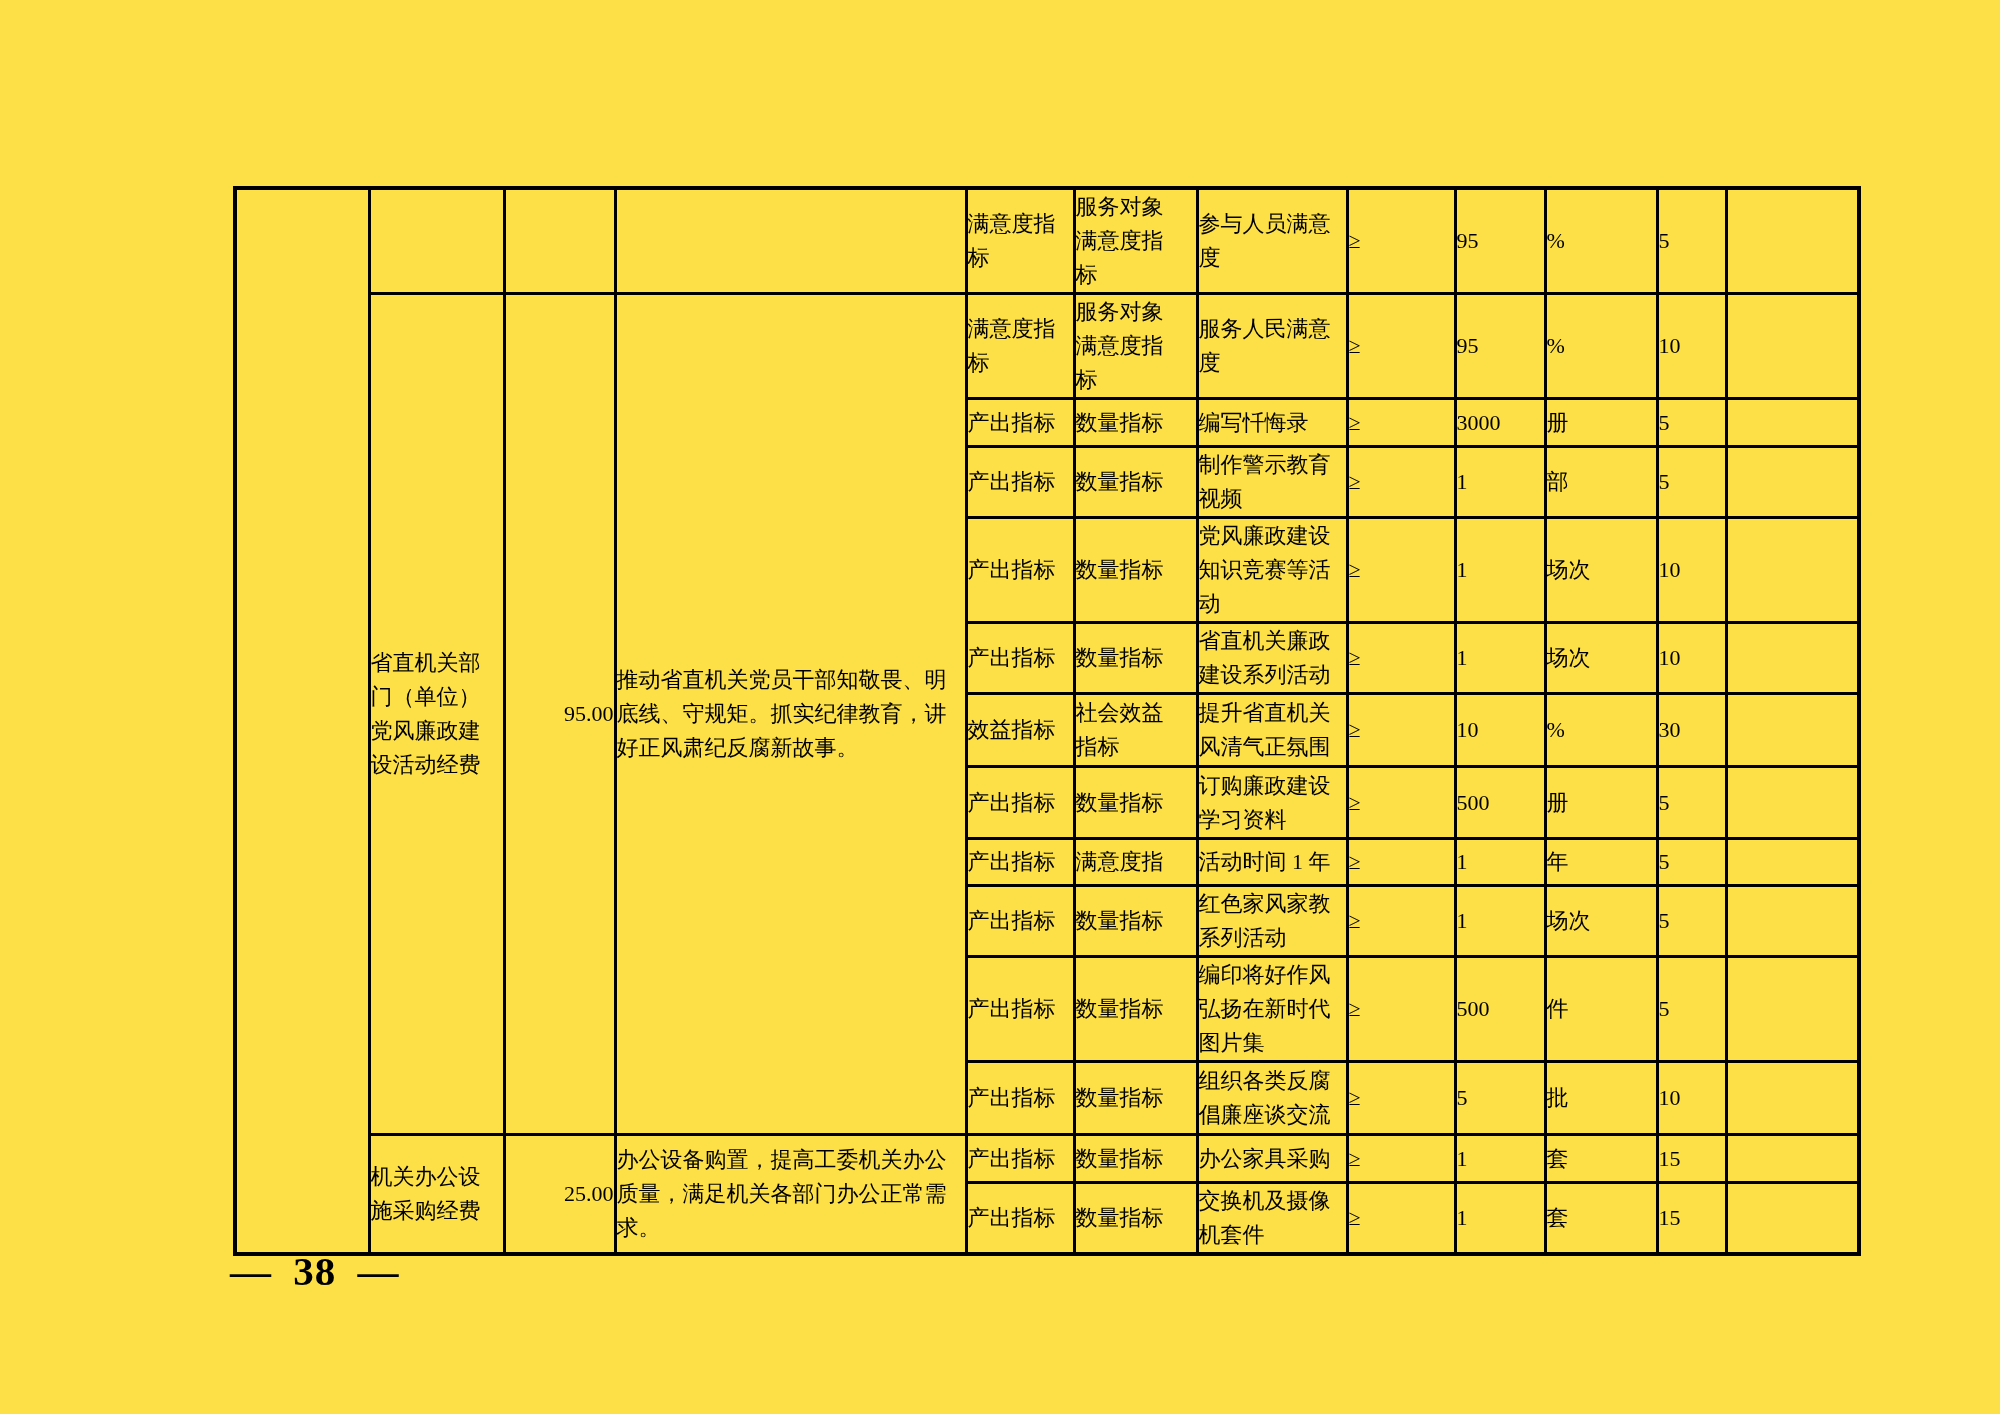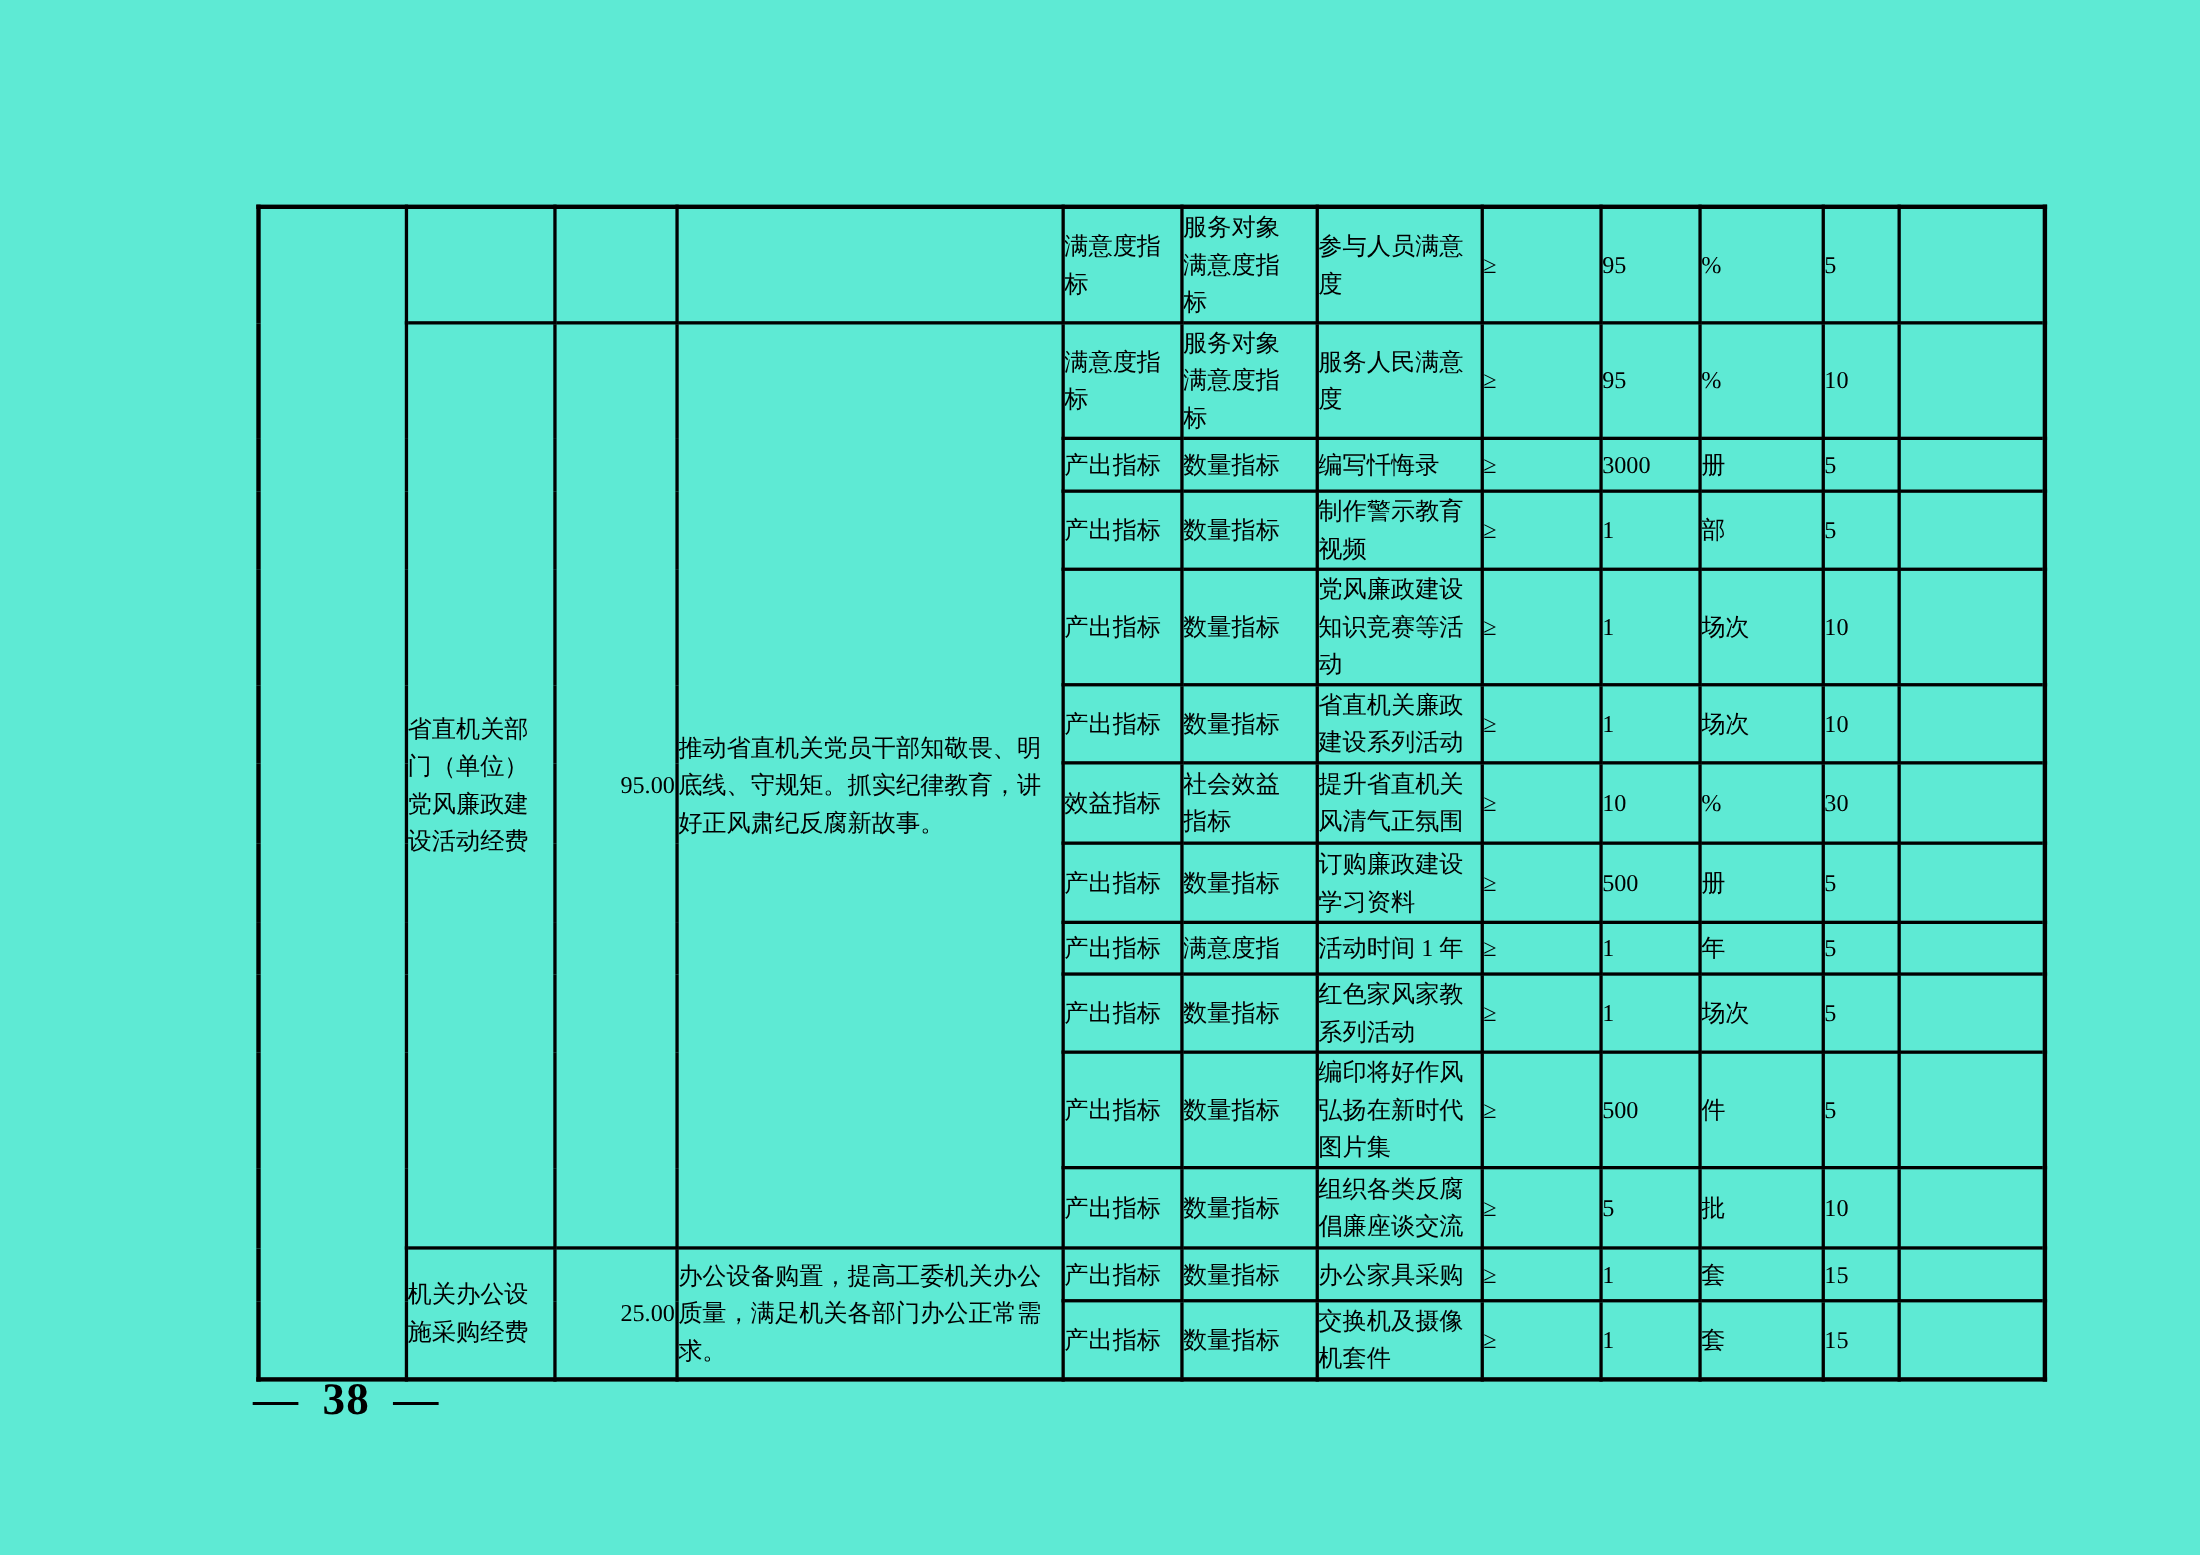--- a/index.html
+++ b/index.html
@@ -1,19 +1,19 @@
 <!DOCTYPE html>
 <html><head>
 <meta charset="utf-8">
 <style>
   html,body{margin:0;padding:0;background:#ffffff;}
   .page{
     position:relative;
     width:2000px;height:1414px;
-    background:#5eead4;
+    background:#fde047;
     color:#000000;
     font-family:"Liberation Serif","DejaVu Serif",serif;
     overflow:hidden;
   }
   table.perf{
     position:absolute;
     left:233px;top:186px;
     border-collapse:collapse;
     table-layout:fixed;
     border:4px solid #000;

